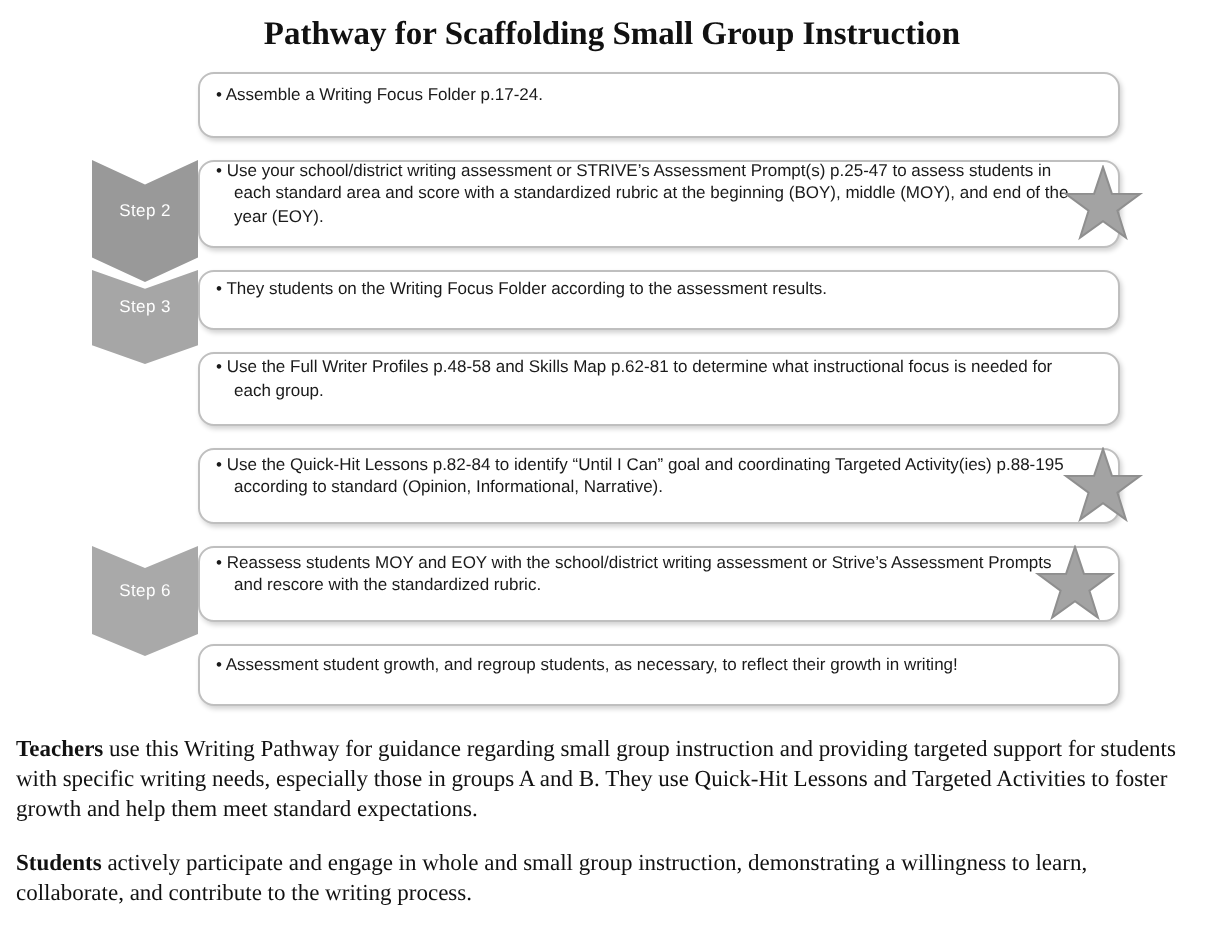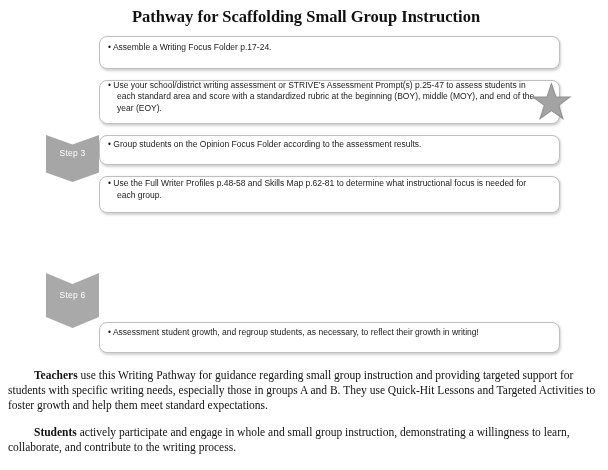--- a/index.html
+++ b/index.html
@@ -79,71 +79,89 @@
   .star.out { right: -13px; }
   .star.in  { right: 1px; }
   .paras {
     margin: 15px 8px 0 8px;
     font-family: "Liberation Serif", serif;
     font-size: 11.5px;
     line-height: 1.3;
     color: #111111;
   }
   .paras p { margin: 0 0 12px 0; }
-  .paras b { font-weight: bold; margin-left: 26px; }
+  .paras b { font-weight: bold; }
 </style>
 </head>
 <body>
 
 <h1 class="page-title">Pathway for Scaffolding Small Group Instruction</h1>
 
 <div class="diagram">
 
   <div class="step-row r1">
     <div class="step-box">
       <div class="step-text"><span>•</span> <span>Assemble a Writing Focus Folder p.17-24.</span></div>
     </div>
   </div>
 
   <div class="step-row r2">
+    <div class="chev">
+      <svg viewBox="0 0 53 60" preserveAspectRatio="none">
+        <polygon points="0,0 26.5,12 53,0 53,48 26.5,60 0,48" fill="#999999"></polygon>
+      </svg>
+      <span class="chev-label">Step 2</span>
+    </div>
     <div class="step-box">
       <div class="step-text"><span>•</span> <span>Use your school/district writing assessment or STRIVE’s Assessment Prompt(s) p.25-47 to assess students in each standard area and score with a standardized rubric at the beginning (BOY), middle (MOY), and end of the year (EOY).</span></div>
       <svg class="star out" viewBox="0 0 40 38">
         <polygon points="20,1 24.35,14.01 38.07,14.13 27.04,22.29 31.17,35.37 20,27.4 8.83,35.37 12.96,22.29 1.93,14.13 15.65,14.01" stroke-width="1" stroke="#8f8f8f" fill="#a3a3a3"></polygon>
       </svg>
     </div>
   </div>
 
   <div class="step-row r3">
     <div class="chev">
       <svg viewBox="0 0 53 60" preserveAspectRatio="none">
         <polygon points="0,0 26.5,12 53,0 53,48 26.5,60 0,48" fill="#a6a6a6"></polygon>
       </svg>
       <span class="chev-label">Step 3</span>
     </div>
     <div class="step-box">
-      <div class="step-text"><span>•</span> <span>Group students on the Opinion Focus Folder according to the assessment results.</span></div>
+      <div class="step-text"><span>•</span> <span>They students on the Writing Focus Folder according to the assessment results.</span></div>
     </div>
   </div>
 
   <div class="step-row r4">
     <div class="step-box">
       <div class="step-text"><span>•</span> <span>Use the Full Writer Profiles p.48-58 and Skills Map p.62-81 to determine what instructional focus is needed for each group.</span></div>
     </div>
   </div>
 
   <div class="step-row r5">
+    <div class="step-box">
+      <div class="step-text"><span>•</span> <span>Use the Quick-Hit Lessons p.82-84 to identify “Until I Can” goal and coordinating Targeted Activity(ies) p.88-195 according to standard (Opinion, Informational, Narrative).</span></div>
+      <svg class="star out" viewBox="0 0 40 38">
+        <polygon points="20,1 24.35,14.01 38.07,14.13 27.04,22.29 31.17,35.37 20,27.4 8.83,35.37 12.96,22.29 1.93,14.13 15.65,14.01" stroke-width="1" stroke="#8f8f8f" fill="#a3a3a3"></polygon>
+      </svg>
+    </div>
   </div>
 
   <div class="step-row r6">
     <div class="chev">
       <svg viewBox="0 0 53 60" preserveAspectRatio="none">
         <polygon points="0,0 26.5,12 53,0 53,48 26.5,60 0,48" fill="#a9a9a9"></polygon>
       </svg>
       <span class="chev-label">Step 6</span>
+    </div>
+    <div class="step-box">
+      <div class="step-text"><span>•</span> <span>Reassess students MOY and EOY with the school/district writing assessment or Strive’s Assessment Prompts and rescore with the standardized rubric.</span></div>
+      <svg class="star in" viewBox="0 0 40 38">
+        <polygon points="20,1 24.35,14.01 38.07,14.13 27.04,22.29 31.17,35.37 20,27.4 8.83,35.37 12.96,22.29 1.93,14.13 15.65,14.01" stroke-width="1" stroke="#8f8f8f" fill="#a3a3a3"></polygon>
+      </svg>
     </div>
   </div>
 
   <div class="step-row r7">
     <div class="step-box">
       <div class="step-text"><span>•</span> <span>Assessment student growth, and regroup students, as necessary, to reflect their growth in writing!</span></div>
     </div>
   </div>
 
 </div>

